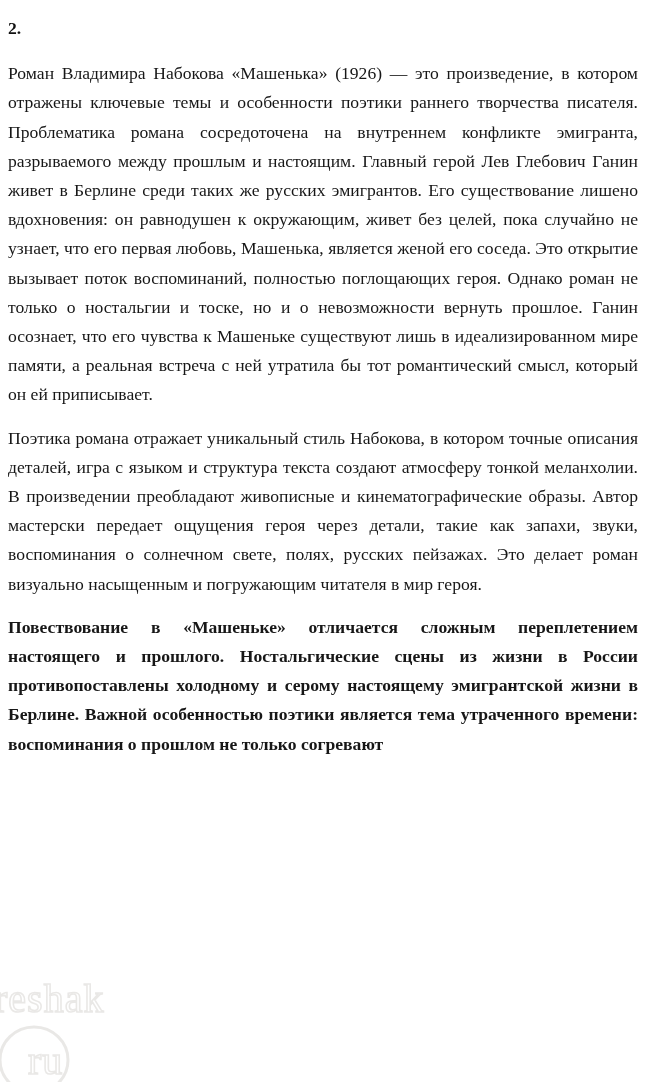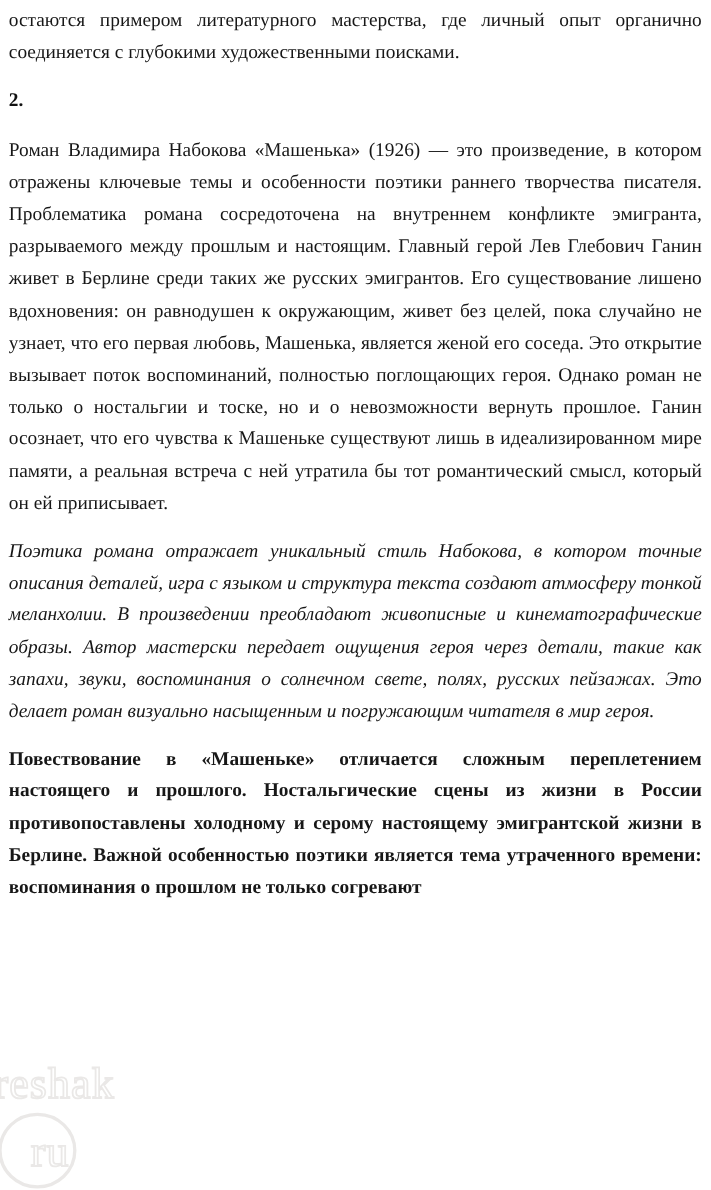--- a/index.html
+++ b/index.html
@@ -40,21 +40,21 @@
     padding-top: 4px;
   }
   .section-num {
     margin: 14px 0 16px 0;
     font-size: 17.6px;
     line-height: 29.2px;
     font-weight: 700;
     color: #111111;
   }
   
-  .faded-1 { color: #262626; font-style: italic; }
+  .faded-1 { color: #262626; }
   .faded-2 { color: #2b2b2b; font-weight: bold; }
   .watermark {
     position: absolute;
     left: -12px;
     bottom: -6px;
     width: 210px;
     height: 150px;
     z-index: 1;
     pointer-events: none;
     opacity: 0.30;
@@ -71,21 +71,20 @@
     letter-spacing: 1px;
   }
 </style>
 </head>
 <body>
 
 <div class="page">
 
   <div class="doc-body">
 
-    <p class="para first">остаются примером литературного мастерства, где личный опыт органично соединяется с глубокими художественными поисками.</p>
 
     <div class="section-num">2.</div>
 
     <p class="para">Роман Владимира Набокова «Машенька» (1926) — это произведение, в котором отражены ключевые темы и особенности поэтики раннего творчества писателя. Проблематика романа сосредоточена на внутреннем конфликте эмигранта, разрываемого между прошлым и настоящим. Главный герой Лев Глебович Ганин живет в Берлине среди таких же русских эмигрантов. Его существование лишено вдохновения: он равнодушен к окружающим, живет без целей, пока случайно не узнает, что его первая любовь, Машенька, является женой его соседа. Это открытие вызывает поток воспоминаний, полностью поглощающих героя. Однако роман не только о ностальгии и тоске, но и о невозможности вернуть прошлое. Ганин осознает, что его чувства к Машеньке существуют лишь в идеализированном мире памяти, а реальная встреча с ней утратила бы тот романтический смысл, который он ей приписывает.</p>
 
     <p class="para faded-1">Поэтика романа отражает уникальный стиль Набокова, в котором точные описания деталей, игра с языком и структура текста создают атмосферу тонкой меланхолии. В произведении преобладают живописные и кинематографические образы. Автор мастерски передает ощущения героя через детали, такие как запахи, звуки, воспоминания о солнечном свете, полях, русских пейзажах. Это делает роман визуально насыщенным и погружающим читателя в мир героя.</p>
 
     <p class="para faded-2">Повествование в «Машеньке» отличается сложным переплетением настоящего и прошлого. Ностальгические сцены из жизни в России противопоставлены холодному и серому настоящему эмигрантской жизни в Берлине. Важной особенностью поэтики является тема утраченного времени: воспоминания о прошлом не только согревают</p>
 
   </div>

